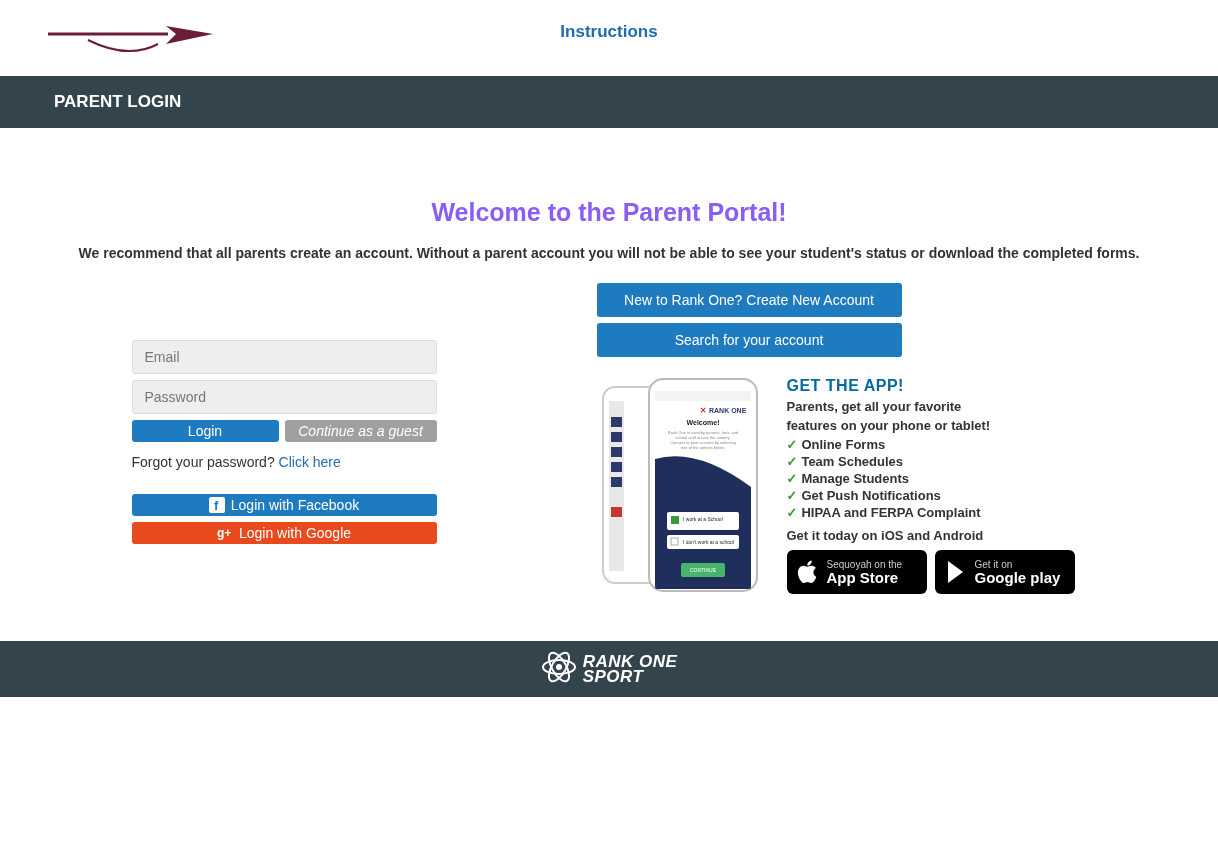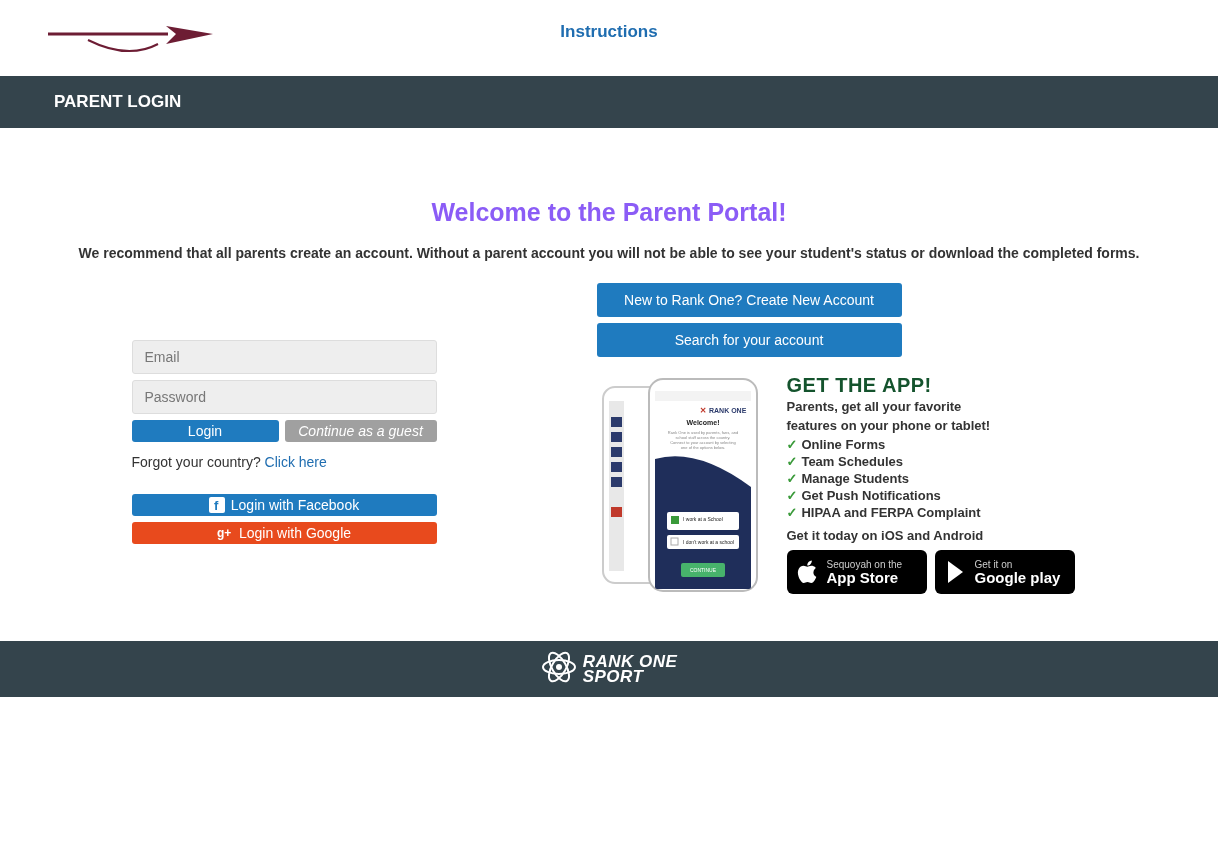--- a/index.html
+++ b/index.html
@@ -103,21 +103,21 @@
   .forgot-link { color: #1f6db0; cursor: pointer; }
   
   .fb-icon, .gg-icon { display:inline-block; margin-right: 6px; vertical-align: middle; }
   .fb-icon svg, .gg-icon svg { display:block; }
   
   .app-section { display: flex; gap: 20px; margin-top: 20px; }
   .phones { width: 170px; flex-shrink:0; }
   .phone-svg { width:170px; height:220px; }
   
   .app-text { flex: 1; font-size: 13px; line-height: 17px; }
-  .get-app-title { color: #14532d; font-size: 20px; font-weight: bold; letter-spacing: 0.5px; margin-bottom: 4px; }
+  .get-app-title { color: #0369a1; font-size: 16px; font-weight: bold; letter-spacing: 0.5px; margin-bottom: 4px; }
   .app-sub { font-weight: bold; color: #333; margin-bottom: 2px; }
   .feat-list { list-style: none; }
   .feat-list li { font-weight: bold; color: #333; }
   .feat-list li::before { content: "✓"; color: #3a9a3a; font-weight: bold; margin-right: 4px; }
   .get-today { font-weight: bold; color: #333; margin-top: 6px; margin-bottom: 6px; }
   
   .store-badges { display: flex; gap: 8px; }
   .badge { width: 140px; height: 44px; background: #000; border-radius: 6px; display:flex; align-items:center; padding: 0 10px; gap:8px; cursor:pointer; color:#fff;}
   .badge small { display:block; font-size:10px; line-height:11px; color:#ccc; }
   .badge strong { display:block; font-size:15px; line-height:16px; font-weight:600; }
@@ -161,21 +161,21 @@
   <div class="columns">
 
     <div class="col-left">
       <input type="text" class="text-input" placeholder="Email" style="">
       <input type="password" class="text-input" placeholder="Password" style="">
       <div class="btn-row">
         <button class="btn btn-login">Login</button>
         <button class="btn btn-guest">Continue as a guest</button>
       </div>
       <div class="forgot-row">
-        <span>Forgot your country?  </span>
+        <span>Forgot your password?  </span>
         <a class="forgot-link">Click here</a>
       </div>
       <button class="btn btn-fb">
         <span class="fb-icon">
           <svg width="16" height="16" viewBox="0 0 16 16">
               <rect width="16" height="16" fill="#fff" rx="2"></rect>
               <text x="5" y="13" font-family="Arial" font-size="13" font-weight="bold" fill="#1f7bbf">f</text>
             </svg>
         </span>
         <span>Login with Facebook</span>

